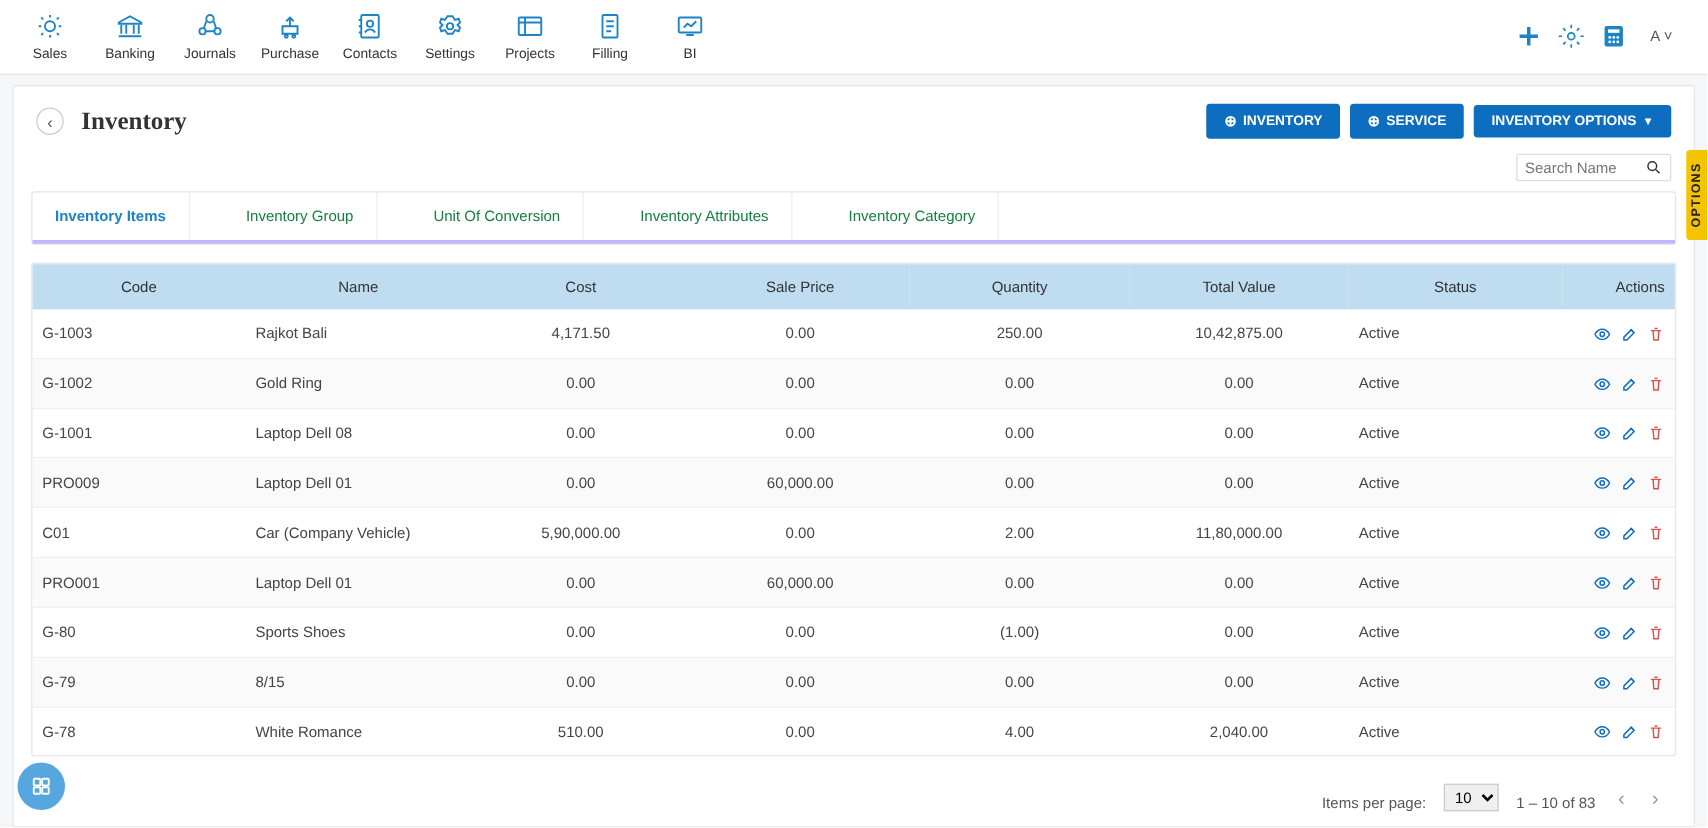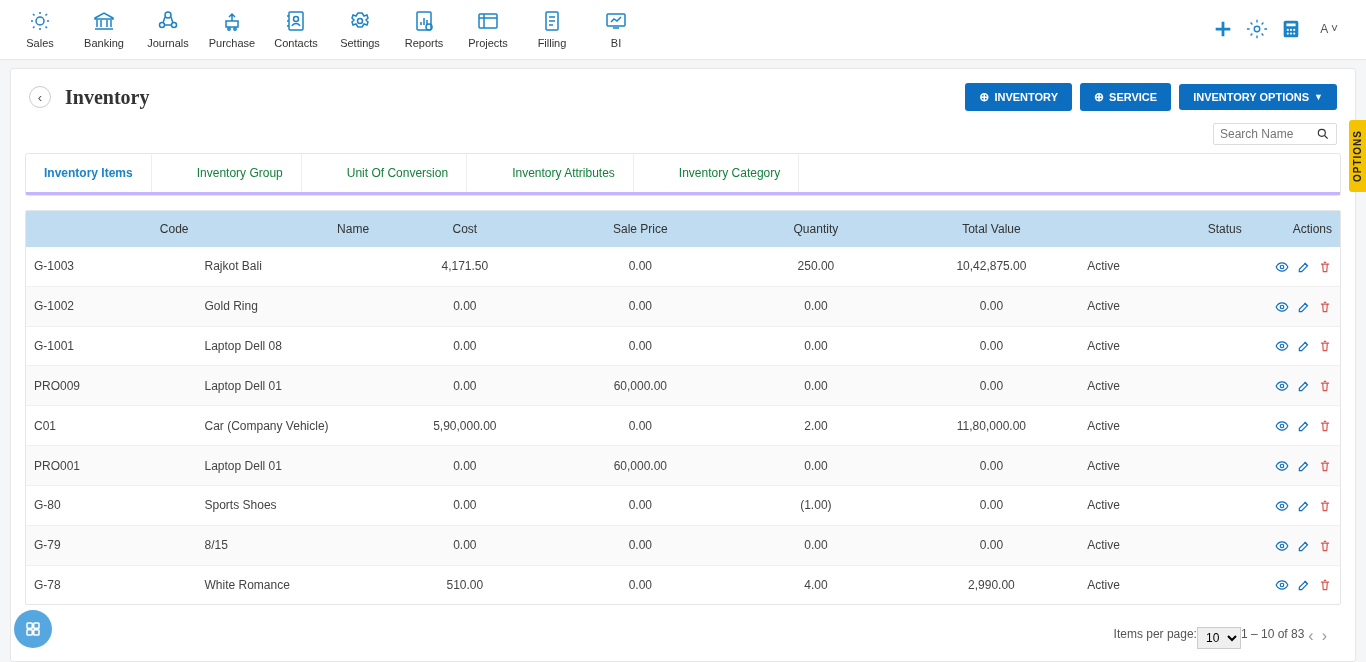--- a/index.html
+++ b/index.html
@@ -35,35 +35,35 @@
     
     .tabs-outer { border: 1px solid #e6e6e6; margin: 0 14px; border-radius: 3px; }
     .tabs { display: flex; border-bottom: 3px solid #c4b5fd; gap: 27px; }
     .tab { padding: 12px 18px; font-size: 12px; color: #15803d; cursor: pointer; border-right: 1px solid #eee; }
     .tab.active { color: #1c83c6; font-weight: bold; }
     
     
     .table-wrap { margin: 14px; flex: 1; overflow: auto; border: 1px solid #e6e6e6; border-radius: 2px; }
     table { width: 100%; border-collapse: collapse; }
     thead th { background: #bfdcf0; font-weight: normal; font-size: 12px; color: #333; padding: 11px 8px; text-align: center; }
-    thead th.left { text-align: right; }
+    thead th.left { text-align: center; }
     tbody td { padding: 12px 8px; font-size: 12px; color: #444; border-bottom: 1px solid #f0f0f0; }
     tbody tr:nth-child(even) td { background: #fafafa; }
     .col-code { width: 170px; text-align: left; }
     .col-name { width: 180px; text-align: left; }
     .col-num { text-align: center; width: 175px; }
     .col-status { width: 170px; text-align: left; }
     .col-actions { width: 90px; text-align: right; white-space: nowrap; }
     .col-actions svg { width: 14px; height: 14px; cursor: pointer; margin-left: 4px; vertical-align: middle; }
     .ic-view { color: #0d6dbf; }
     .ic-edit { color: #0d6dbf; }
     .ic-del { color: #d9534f; }
     
     
-    .paginator { display: flex; justify-content: flex-end; align-items: flex-start; padding: 8px 24px 12px 0; font-size: 12px; color: #555; }
+    .paginator { display: flex; justify-content: flex-end; align-items: flex-end; gap: 14px; padding: 8px 24px 12px 0; font-size: 12px; color: #555; }
     .paginator select { border: 1px solid #ccc; padding: 2px 4px; font-size: 12px; }
     .paginator .pg-btn { color: #999; cursor: pointer; font-size: 16px; padding: 0 4px; }
     
     
     .options-side { position: absolute; right: 0; top: 120px; background: #f5c400; color: #222; font-size: 10px; letter-spacing: 1px; writing-mode: vertical-rl; transform: rotate(180deg); padding: 10px 3px; border-radius: 0 3px 3px 0; cursor: pointer; font-weight: bold; }
     
     
     .float-fab { position: absolute; left: 14px; bottom: 14px; width: 38px; height: 38px; border-radius: 50%; background: #56a7e0; display: flex; align-items: center; justify-content: center; cursor: pointer; }
     .float-fab svg { width: 18px; height: 18px; color: #fff; }
   </style>
@@ -110,28 +110,20 @@
         <path d="M8 17c1-2 3-2.5 4-2.5s3 .5 4 2.5M3 7h2M3 12h2M3 17h2"></path>
       </svg>
     <span>Contacts</span>
   </div>
   <div class="nav-item">
     <svg viewBox="0 0 24 24" fill="none" stroke="currentColor" stroke-width="1.5">
         <path d="M14 4l2 3 3-1 1 3-2 2 2 2-1 3-3-1-2 3h-4l-2-3-3 1-1-3 2-2-2-2 1-3 3 1 2-3z"></path>
         <circle cx="12" cy="12" r="2.5"></circle>
       </svg>
     <span>Settings</span>
-  </div>
-  <div class="nav-item">
-    <svg viewBox="0 0 24 24" fill="none" stroke="currentColor" stroke-width="1.5">
-        <rect x="5" y="3" width="14" height="18" rx="1"></rect>
-        <path d="M9 16v-3M12 16V9M15 16v-5"></path>
-        <circle cx="17" cy="18" r="3"></circle>
-      </svg>
-    <span>Reports</span>
   </div>
   <div class="nav-item">
     <svg viewBox="0 0 24 24" fill="none" stroke="currentColor" stroke-width="1.5">
         <rect x="3" y="5" width="18" height="14" rx="1"></rect>
         <path d="M3 9h18M8 5v14"></path>
       </svg>
     <span>Projects</span>
   </div>
   <div class="nav-item">
     <svg viewBox="0 0 24 24" fill="none" stroke="currentColor" stroke-width="1.5">
@@ -394,21 +386,21 @@
   <svg class="ic-del" viewBox="0 0 24 24" fill="none" stroke="currentColor" stroke-width="2">
                   <path d="M5 7h14M10 4h4M8 7l1 13h6l1-13"></path>
                 </svg></td>
             </tr>
             <tr>
     <td class="col-code">G-78</td>
     <td class="col-name">White Romance</td>
     <td class="col-num">510.00</td>
     <td class="col-num">0.00</td>
     <td class="col-num">4.00</td>
-    <td class="col-num">2,990.00</td>
+    <td class="col-num">2,040.00</td>
     <td class="col-status">Active</td>
     <td class="col-actions">
   <svg class="ic-view" viewBox="0 0 24 24" fill="none" stroke="currentColor" stroke-width="2">
                   <path d="M2 12s3.5-7 10-7 10 7 10 7-3.5 7-10 7-10-7-10-7z"></path>
                   <circle cx="12" cy="12" r="3"></circle>
                 </svg>
   <svg class="ic-edit" viewBox="0 0 24 24" fill="none" stroke="currentColor" stroke-width="2">
                   <path d="M4 20h4l10-10-4-4L4 16v4z"></path>
                   <path d="M13 5l4 4"></path>
                 </svg>

